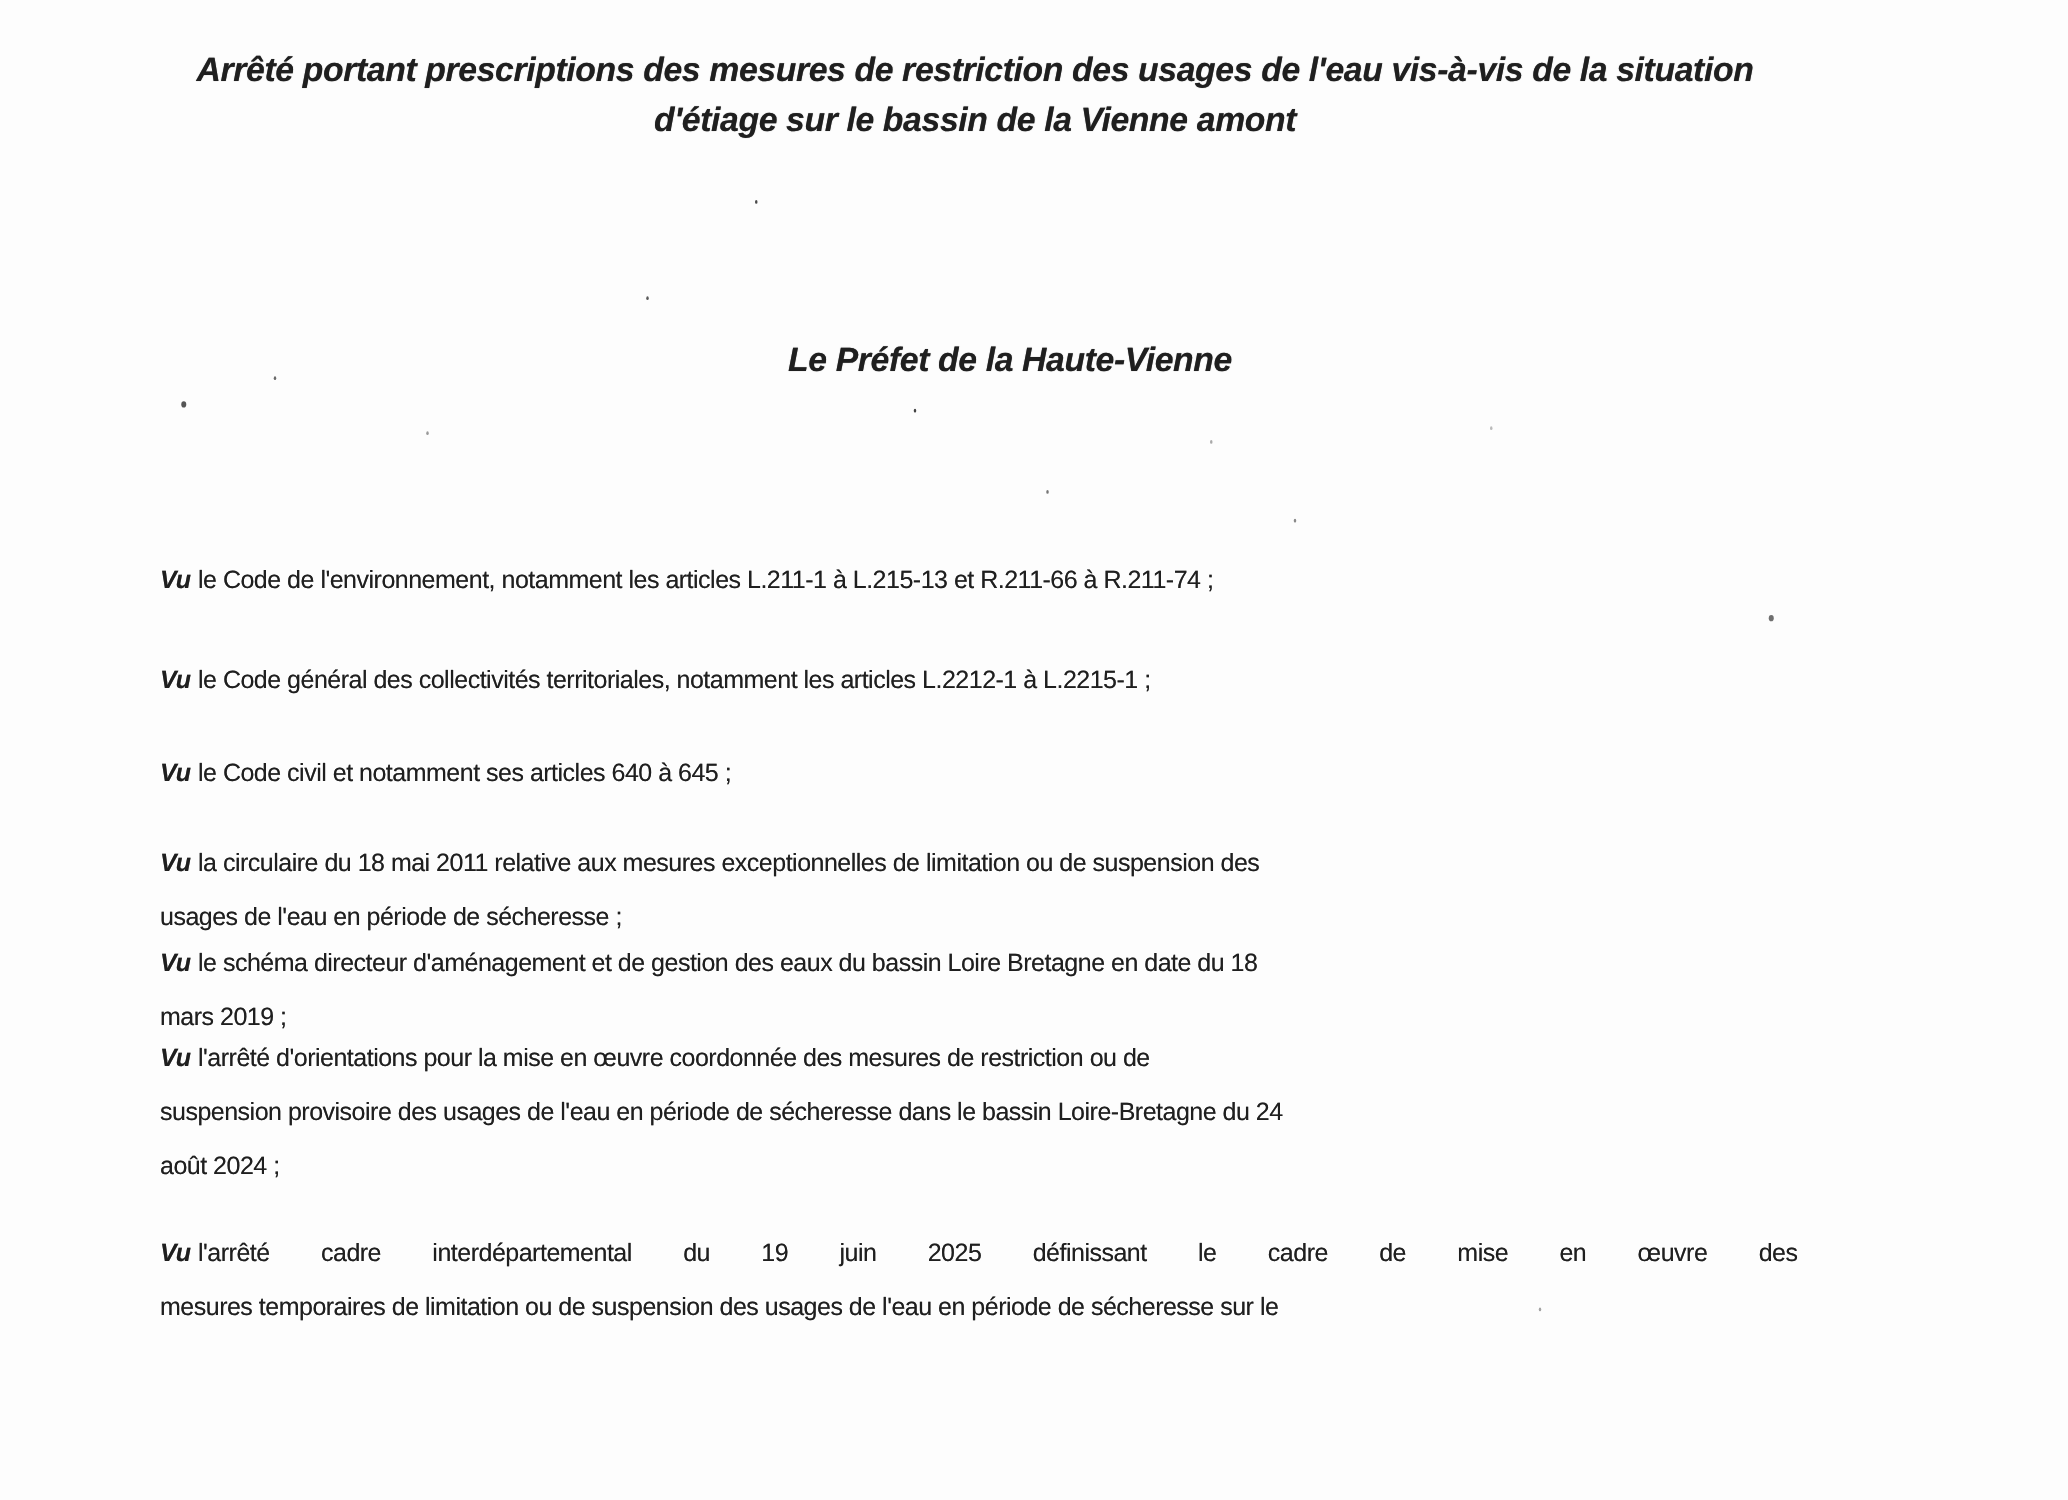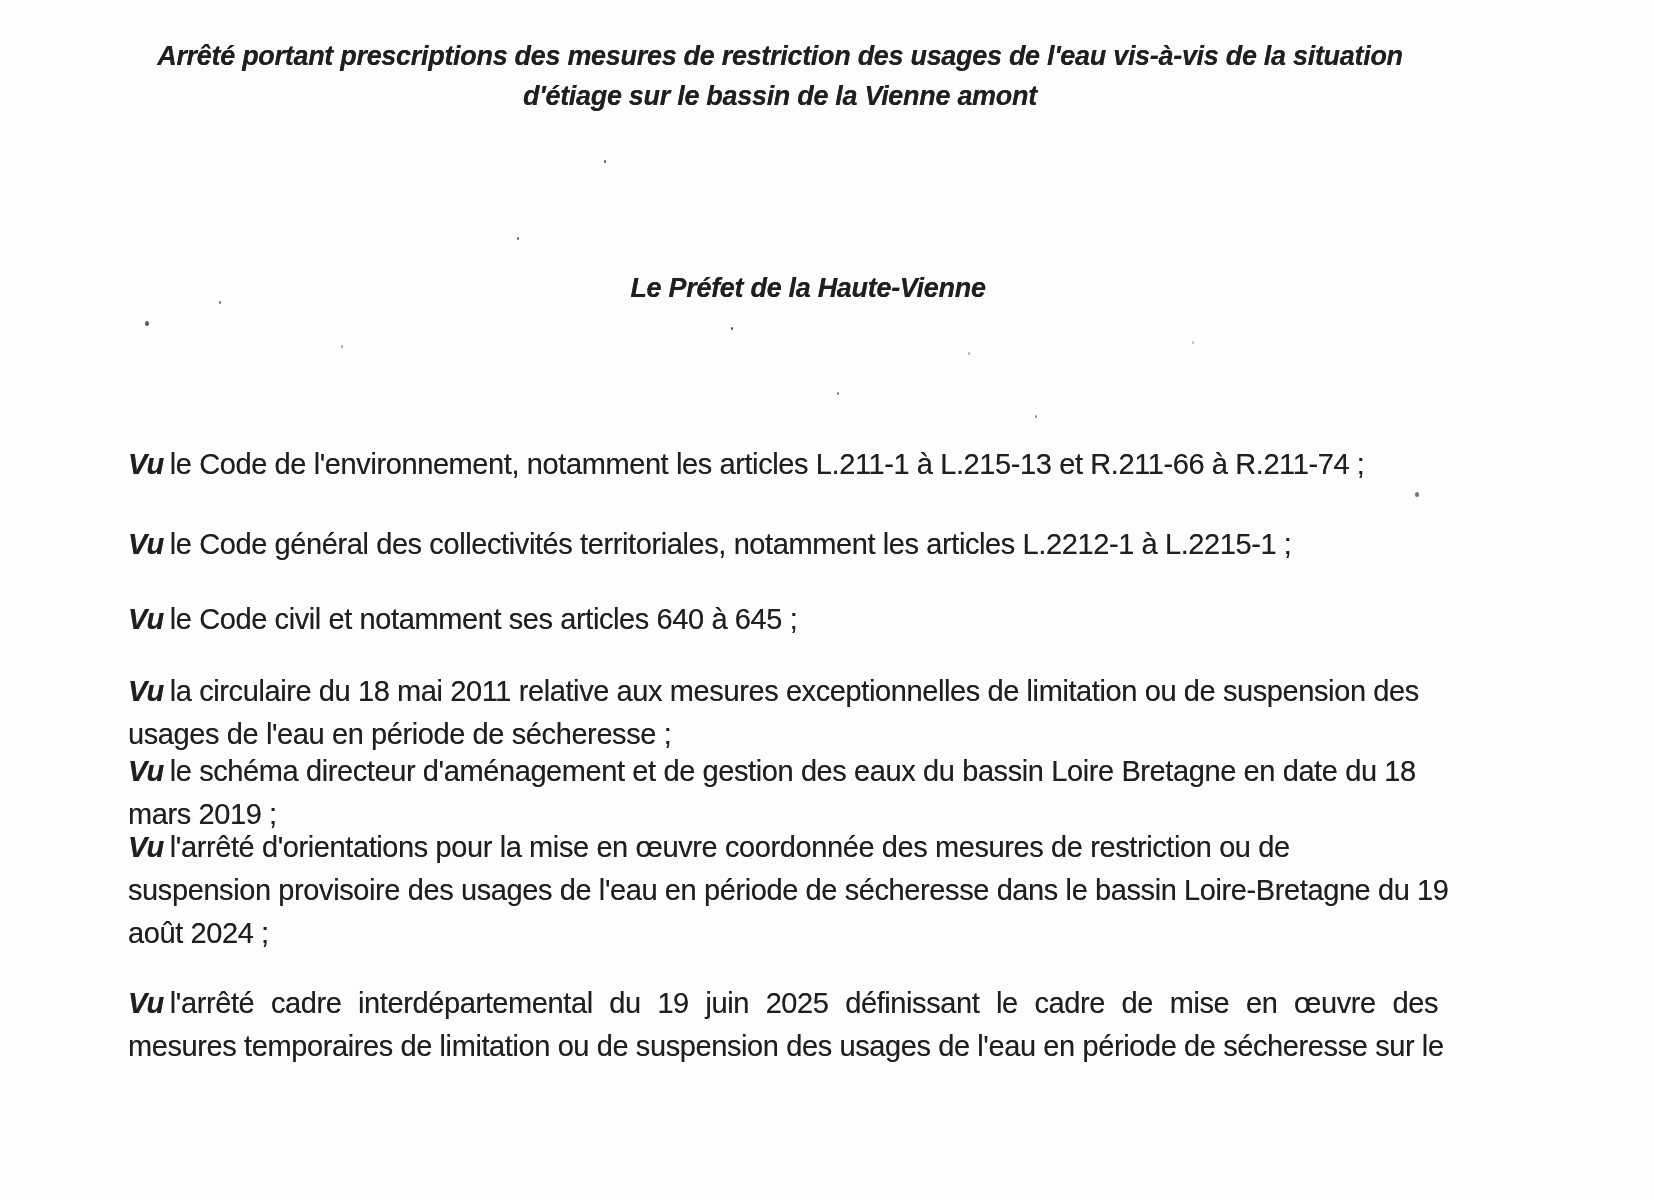--- a/index.html
+++ b/index.html
@@ -51,21 +51,21 @@
     margin-left: 28px;
   }
   #paragraphs {
     position: absolute;
     inset: 0;
   }
   .para {
     position: absolute;
     left: 128px;
     width: 1310px;
-    font-size: 29px;
+    font-size: 20px;
     line-height: 43px;
     letter-spacing: -0.4px;
     text-shadow: 0 0 0.5px rgba(0,0,0,0.55);
   }
   .para .line {
     white-space: nowrap;
   }
   .para .lead {
     font-weight: bold;
     font-style: italic;
@@ -135,21 +135,21 @@
         <div class="para">
           <div class="line"><span class="lead">Vu</span>la circulaire du 18 mai 2011 relative aux mesures exceptionnelles de limitation ou de suspension des</div>
           <div class="line">usages de l'eau en période de sécheresse ;</div>
         </div>
         <div class="para">
           <div class="line"><span class="lead">Vu</span>le schéma directeur d'aménagement et de gestion des eaux du bassin Loire Bretagne en date du 18</div>
           <div class="line">mars 2019 ;</div>
         </div>
         <div class="para">
           <div class="line"><span class="lead">Vu</span>l'arrêté d'orientations pour la mise en œuvre coordonnée des mesures de restriction ou de</div>
-          <div class="line">suspension provisoire des usages de l'eau en période de sécheresse dans le bassin Loire-Bretagne du 19</div>
+          <div class="line">suspension provisoire des usages de l'eau en période de sécheresse dans le bassin Loire-Bretagne du 24</div>
           <div class="line">août 2024 ;</div>
         </div>
         <div class="para">
           <div class="line"><span class="lead">Vu</span>l'arrêté cadre interdépartemental du 19 juin 2025 définissant le cadre de mise en œuvre des</div>
           <div class="line">mesures temporaires de limitation ou de suspension des usages de l'eau en période de sécheresse sur le</div>
         </div>
       </div>
   </div>
 </div>
 

